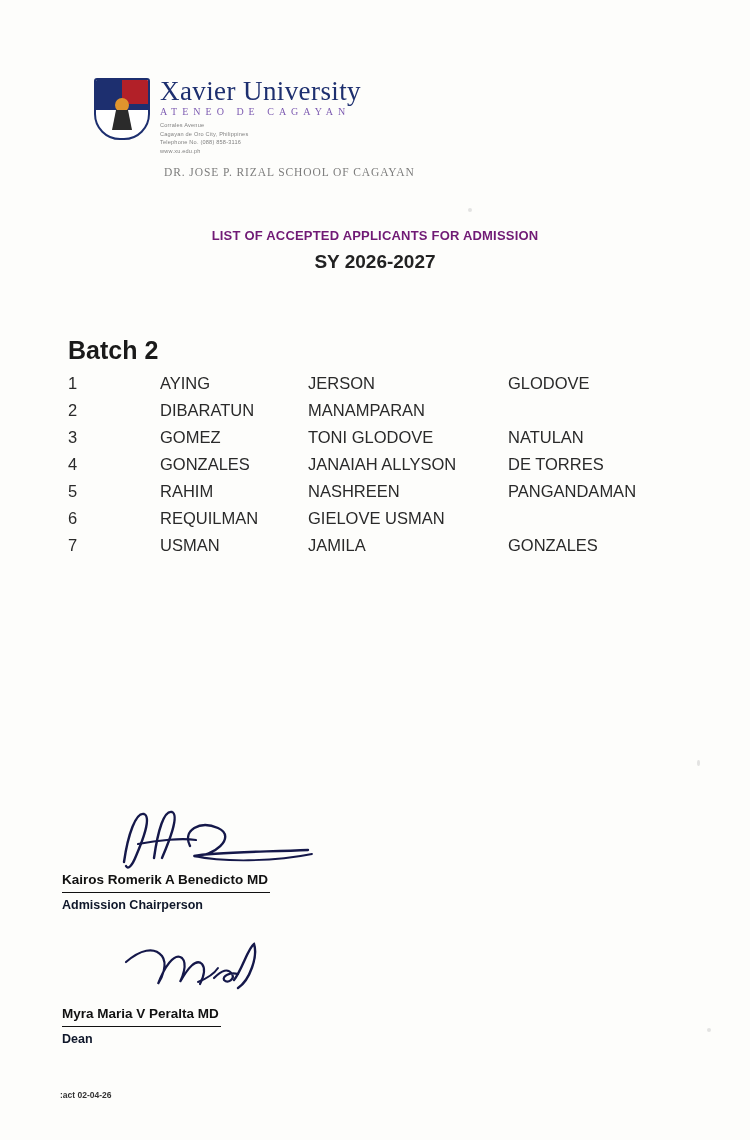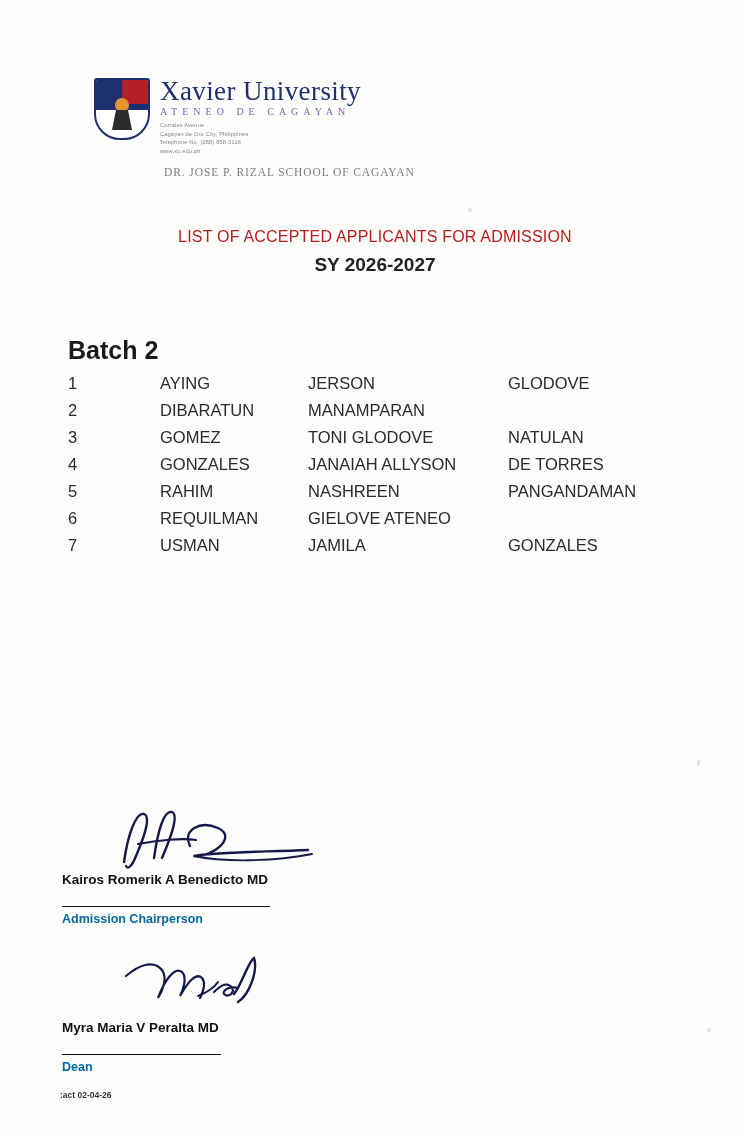--- a/index.html
+++ b/index.html
@@ -123,24 +123,24 @@
   }
 
   
   .title-block {
     position: absolute;
     left: 0; right: 0;
     top: 228px;
     text-align: center;
   }
   .title-main {
-    font-size: 16px;
-    font-weight: normal;
+    font-size: 13px;
+    font-weight: bold;
     letter-spacing: 0.2px;
-    color: #b91c1c;
+    color: #701a75;
   }
   .title-sub {
     font-size: 19px;
     font-weight: bold;
     margin-top: 8px;
     color: #222;
   }
 
   
   .batch-heading {
@@ -180,29 +180,29 @@
   .sig-mark {
     position: relative;
     height: 70px;
   }
   .sig-mark svg { position: absolute; left: 0; top: 0; }
   .sig-name {
     font-size: 13.5px;
     font-weight: bold;
     border-bottom: 1.4px solid #111;
     display: inline-block;
-    padding-bottom: 19px;
+    padding-bottom: 5px;
     padding-right: 2px;
     color: #111;
   }
   .sig-role {
     font-size: 12.5px;
     font-weight: bold;
     margin-top: 5px;
-    color: #0369a1;
+    color: #0f172a;
   }
   .sig-unit.second { margin-top: 22px; }
 
   .footnote {
     position: absolute;
     left: 60px;
     top: 1090px;
     font-size: 8.5px;
     font-weight: bold;
     color: #333;
@@ -280,21 +280,21 @@
     </div>
     <div class="list-row">
       <div class="col-num">5</div>
       <div class="col-last">RAHIM</div>
       <div class="col-first">NASHREEN</div>
       <div class="col-mid">PANGANDAMAN</div>
     </div>
     <div class="list-row">
       <div class="col-num">6</div>
       <div class="col-last">REQUILMAN</div>
-      <div class="col-first">GIELOVE ATENEO</div>
+      <div class="col-first">GIELOVE USMAN</div>
     </div>
     <div class="list-row">
       <div class="col-num">7</div>
       <div class="col-last">USMAN</div>
       <div class="col-first">JAMILA</div>
       <div class="col-mid">GONZALES</div>
     </div>
   </div>
 
   <div class="sig-block">

